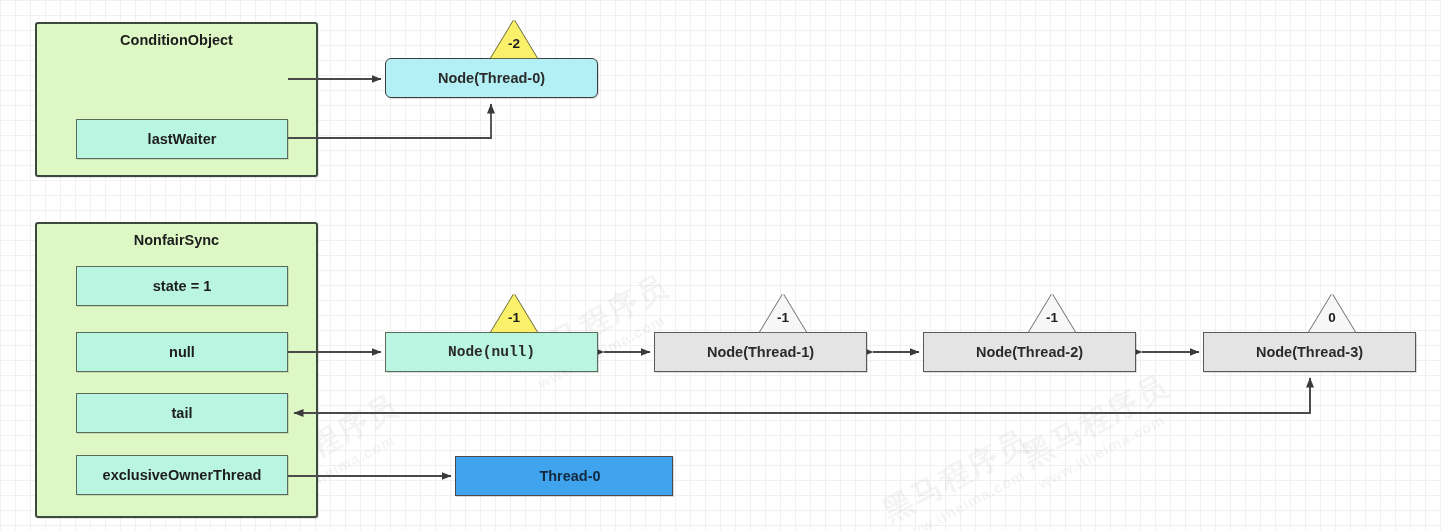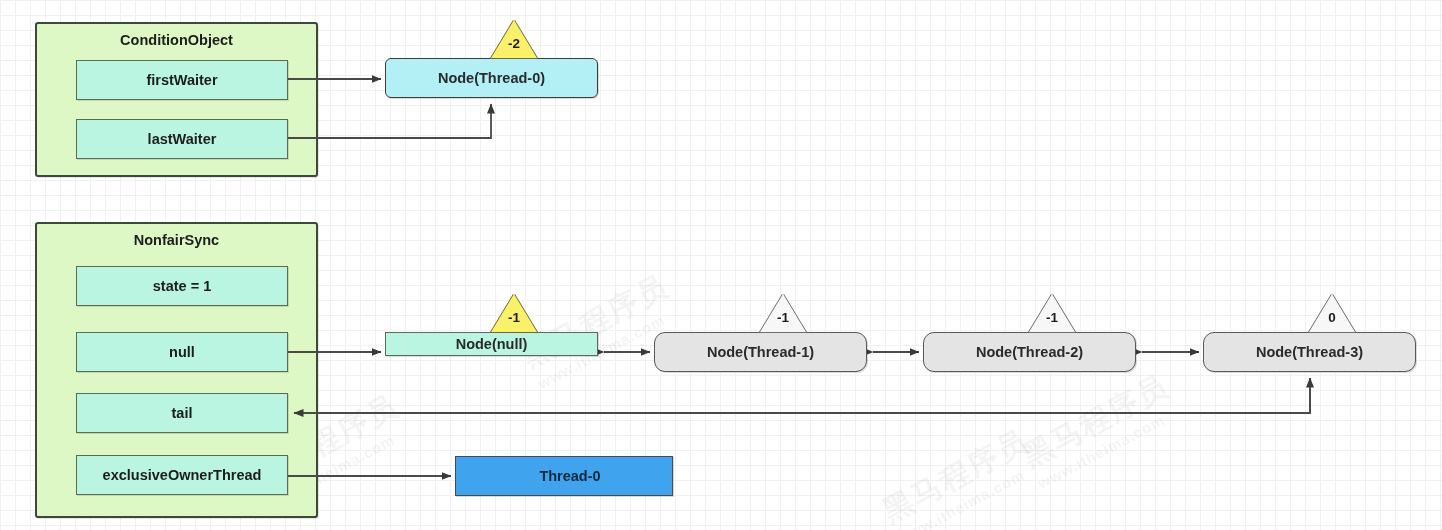--- a/index.html
+++ b/index.html
@@ -59,21 +59,21 @@
   .node{
     position:absolute;
     box-sizing:border-box;
     display:flex;align-items:center;justify-content:center;
     font-size:14.5px;font-weight:bold;color:#2a2a2a;
     border:1.5px solid #4a4a4a;
     box-shadow:1px 1px 0 rgba(0,0,0,.14);
   }
   .node.cyan{background:#b2f0f5;border-color:#3d3d3d;}
   .node.mint{background:#b9f5e0;border-color:#5a6b5a;}
-  .node.grey{background:#e4e4e4;border-color:#585858;border-radius:11px;}
+  .node.grey{background:#e4e4e4;border-color:#585858;}
   .node.blue{background:#3fa3ee;border-color:#4a4a4a;color:#14293d;padding-left:12px;}
 
   .tri{position:absolute;width:0;height:0;}
   .tri .tlabel{
     position:absolute;
     width:46px;text-align:center;
     left:-23px;top:16px;
     font-size:13.5px;font-weight:bold;color:#1d1d1d;
   }
 </style>
@@ -92,23 +92,20 @@
     <div class="wmark" style="left:1020px;top:400px;">
       <span>黑马程序员</span><small>www.itheima.com</small>
     </div>
     <div class="wmark" style="left:880px;top:455px;">
       <span>黑马程序员</span><small>www.itheima.com</small>
     </div>
   </div>
 
   <div class="group-box" style="left:35px;top:22px;width:283px;height:155px;">
     <div class="group-title">ConditionObject</div>
-  </div>
-  <div class="field" style="left:76px;top:60px;width:212px;height:40px;">
-    <span>firstWaiter</span>
   </div>
   <div class="field" style="left:76px;top:119px;width:212px;height:40px;">
     <span>lastWaiter</span>
   </div>
 
   <div class="group-box" style="left:35px;top:222px;width:283px;height:296px;">
     <div class="group-title">NonfairSync</div>
   </div>
   <div class="field" style="left:76px;top:266px;width:212px;height:40px;">
     <span>state = 1</span>
@@ -153,21 +150,21 @@
     </g>
   </svg>
 
   <div class="node cyan" style="left:385px;top:58px;width:213px;height:40px;border-radius:6px;">
     <span>Node(Thread-0)</span>
   </div>
   <div class="tri" style="left:491px;top:20px;border-left:23px solid transparent;border-right:23px solid transparent;border-bottom:38px solid #fbf06a;filter:drop-shadow(0 1px 0 #6a6a3a) drop-shadow(1px 0 0 #6a6a3a) drop-shadow(-1px 0 0 #6a6a3a);">
     <span class="tlabel">-2</span>
   </div>
 
-  <div class="node mint" style="left:385px;top:332px;width:213px;height:24px;">
+  <div class="node mint" style="left:385px;top:332px;width:213px;height:40px;font-family:Liberation Mono, monospace;">
     <span>Node(null)</span>
   </div>
   <div class="tri" style="left:491px;top:294px;border-left:23px solid transparent;border-right:23px solid transparent;border-bottom:38px solid #fbf06a;filter:drop-shadow(0 1px 0 #6a6a3a) drop-shadow(1px 0 0 #6a6a3a) drop-shadow(-1px 0 0 #6a6a3a);">
     <span class="tlabel">-1</span>
   </div>
 
   <div class="node grey" style="left:654px;top:332px;width:213px;height:40px;">
     <span>Node(Thread-1)</span>
   </div>
   <div class="tri" style="left:760px;top:294px;border-left:23px solid transparent;border-right:23px solid transparent;border-bottom:38px solid #f7f7f7;filter:drop-shadow(0 1px 0 #6e6e6e) drop-shadow(1px 0 0 #6e6e6e) drop-shadow(-1px 0 0 #6e6e6e);">

